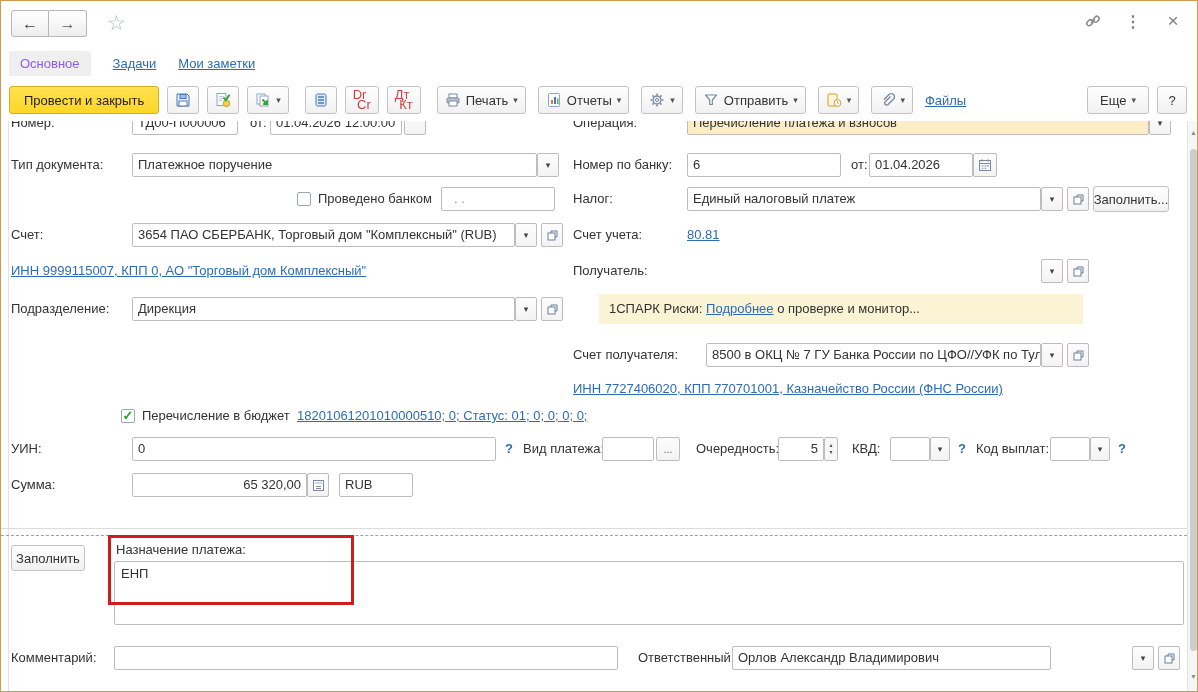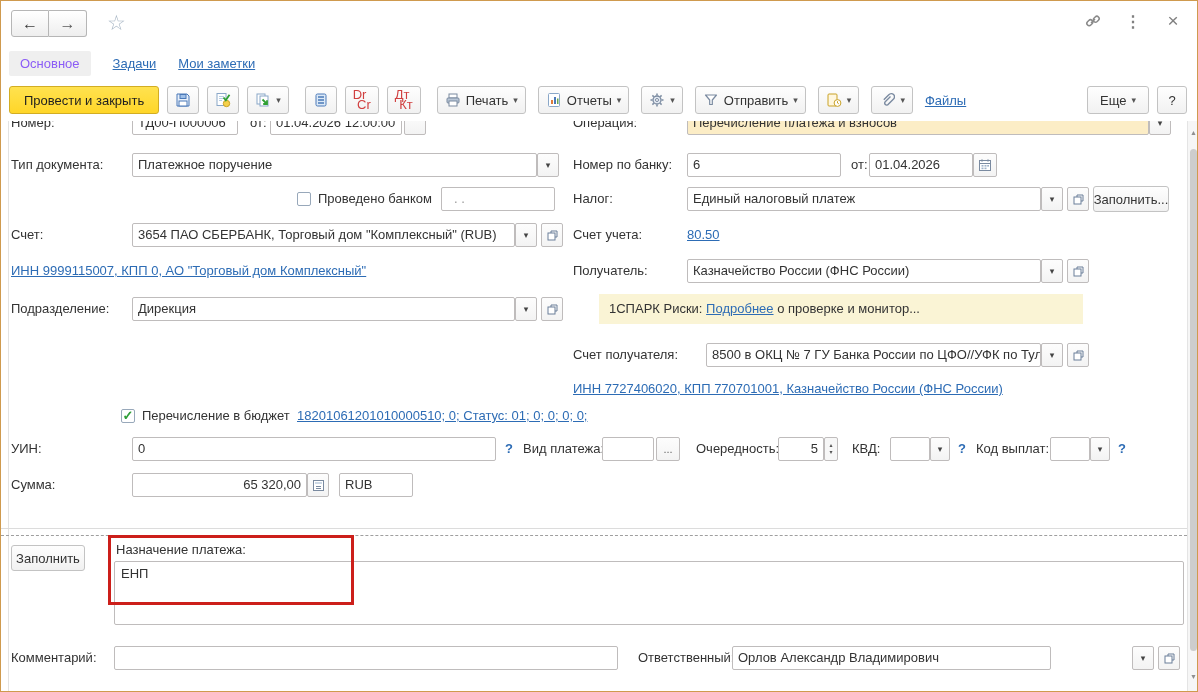--- a/index.html
+++ b/index.html
@@ -299,25 +299,24 @@
     <div class="fbtn" style="left:514px; top:102px;">▾</div>
     <div class="fbtn" style="left:540px; top:102px;">
       <span>
           <svg width="13" height="13" viewBox="0 0 13 13">
             <rect x="2" y="4" width="7" height="7" fill="#fff" stroke="#6b7f99"></rect>
             <path d="M5 4V2h6v6h-2" fill="none" stroke="#6b7f99"></path>
           </svg>
         </span>
     </div>
     <div class="lbl" style="left:572px; top:102px;">Счет учета:</div>
-    <a class="link linkabs" style="left:686px; top:102px;">80.50</a>
+    <a class="link linkabs" style="left:686px; top:102px;">80.81</a>
 
     <a class="link linkabs" style="left:10px; top:138px;">ИНН 9999115007, КПП 0, АО "Торговый дом Комплексный"</a>
     <div class="lbl" style="left:572px; top:138px;">Получатель:</div>
-    <div class="fld" style="left:686px; top:138px; width:354px;">Казначейство России (ФНС России)</div>
     <div class="fbtn" style="left:1040px; top:138px;">▾</div>
     <div class="fbtn" style="left:1066px; top:138px;">
       <span>
           <svg width="13" height="13" viewBox="0 0 13 13">
             <rect x="2" y="4" width="7" height="7" fill="#fff" stroke="#6b7f99"></rect>
             <path d="M5 4V2h6v6h-2" fill="none" stroke="#6b7f99"></path>
           </svg>
         </span>
     </div>
 

